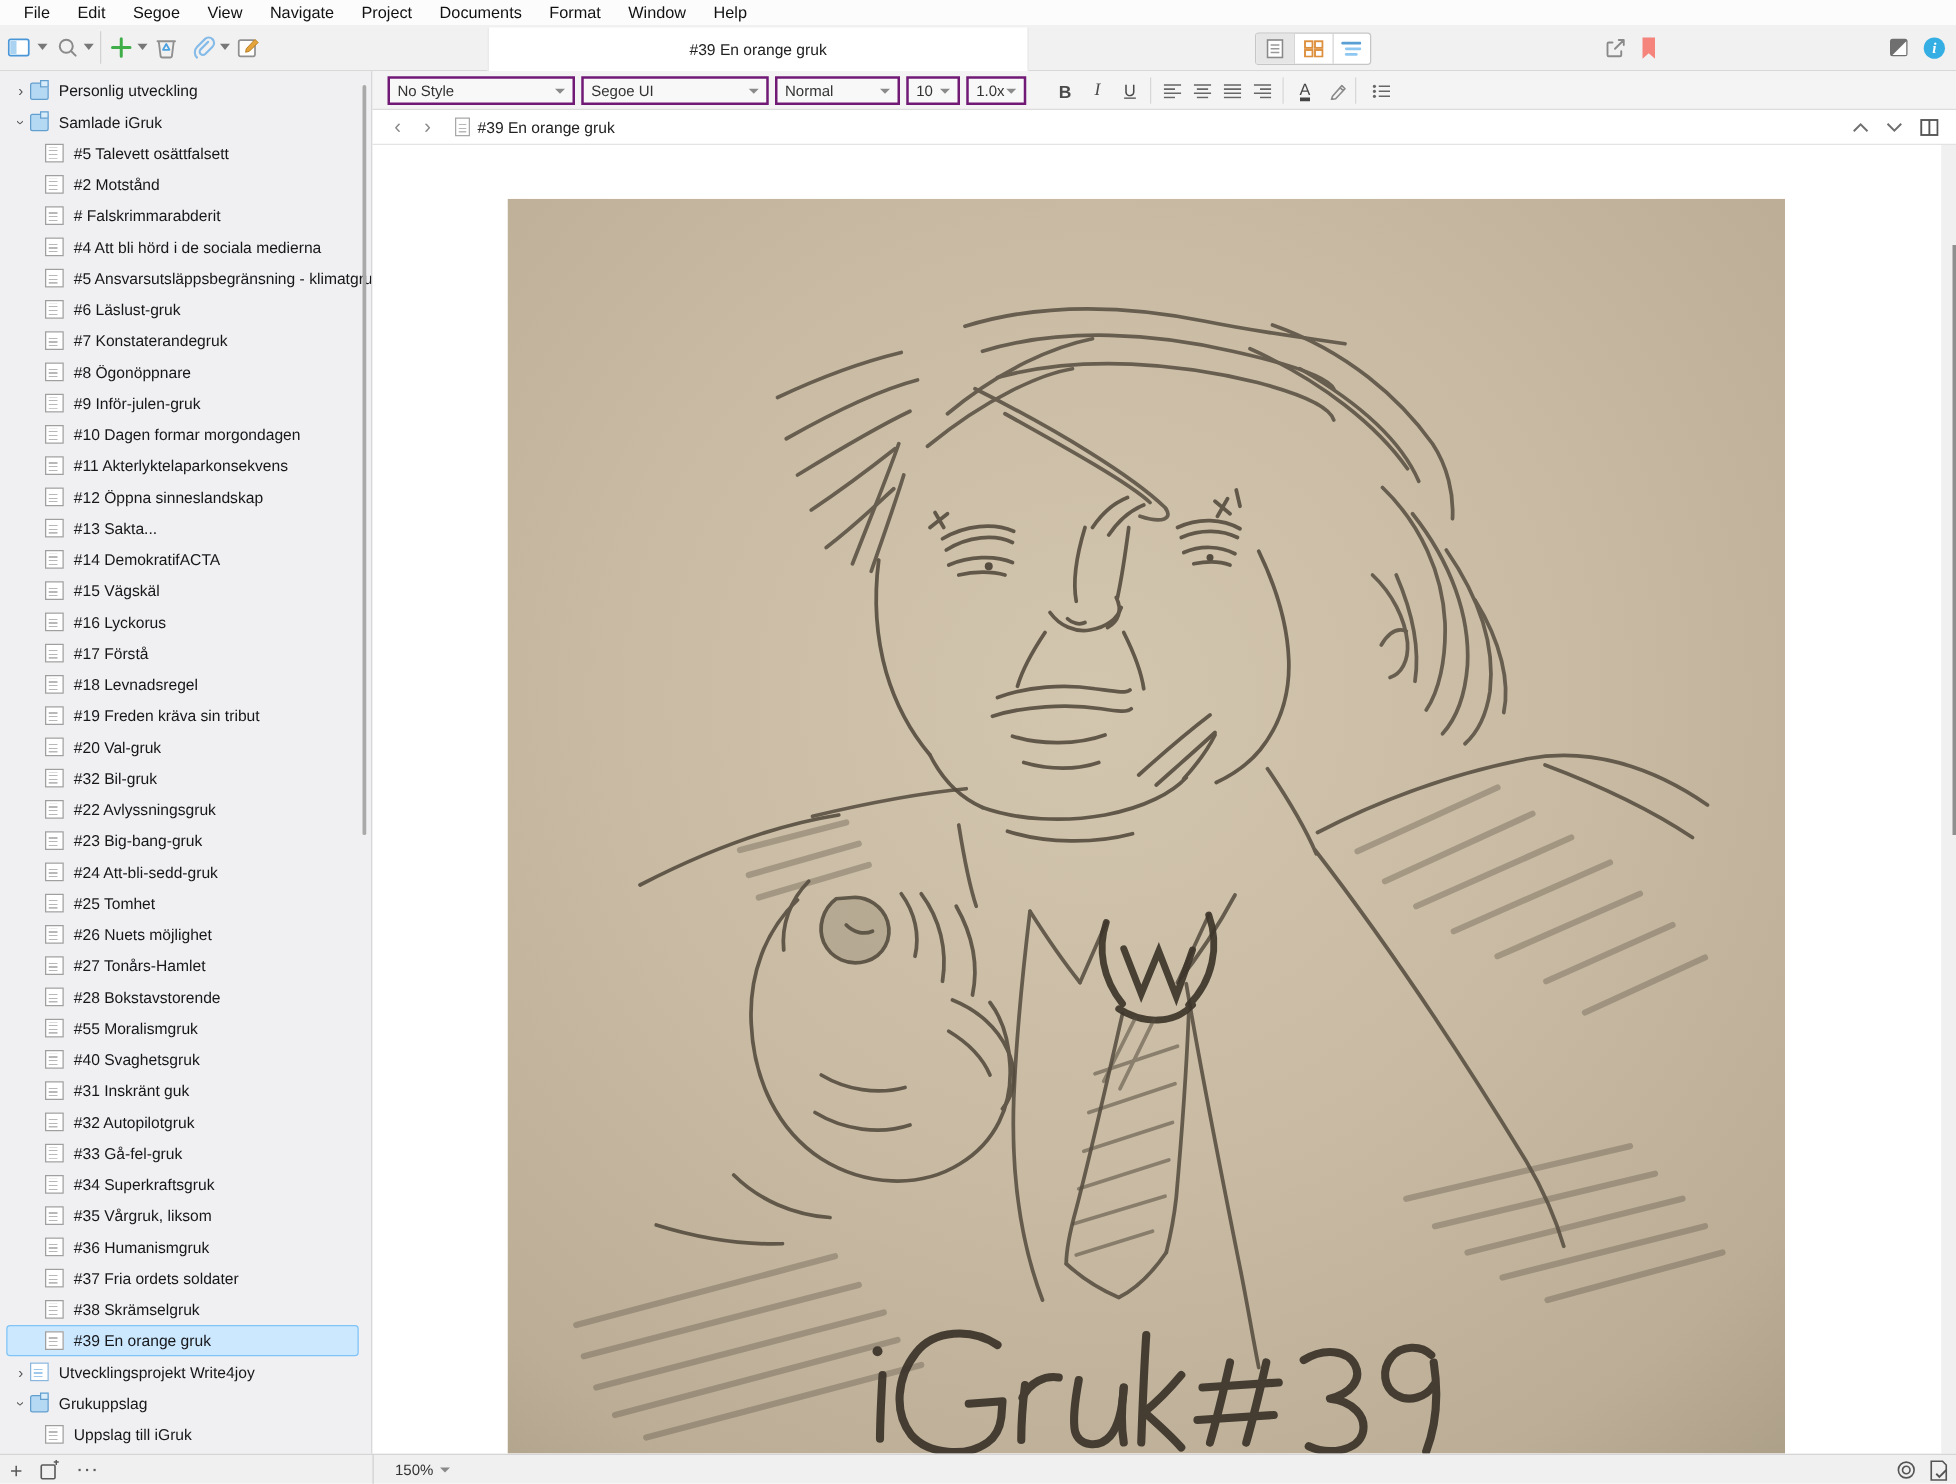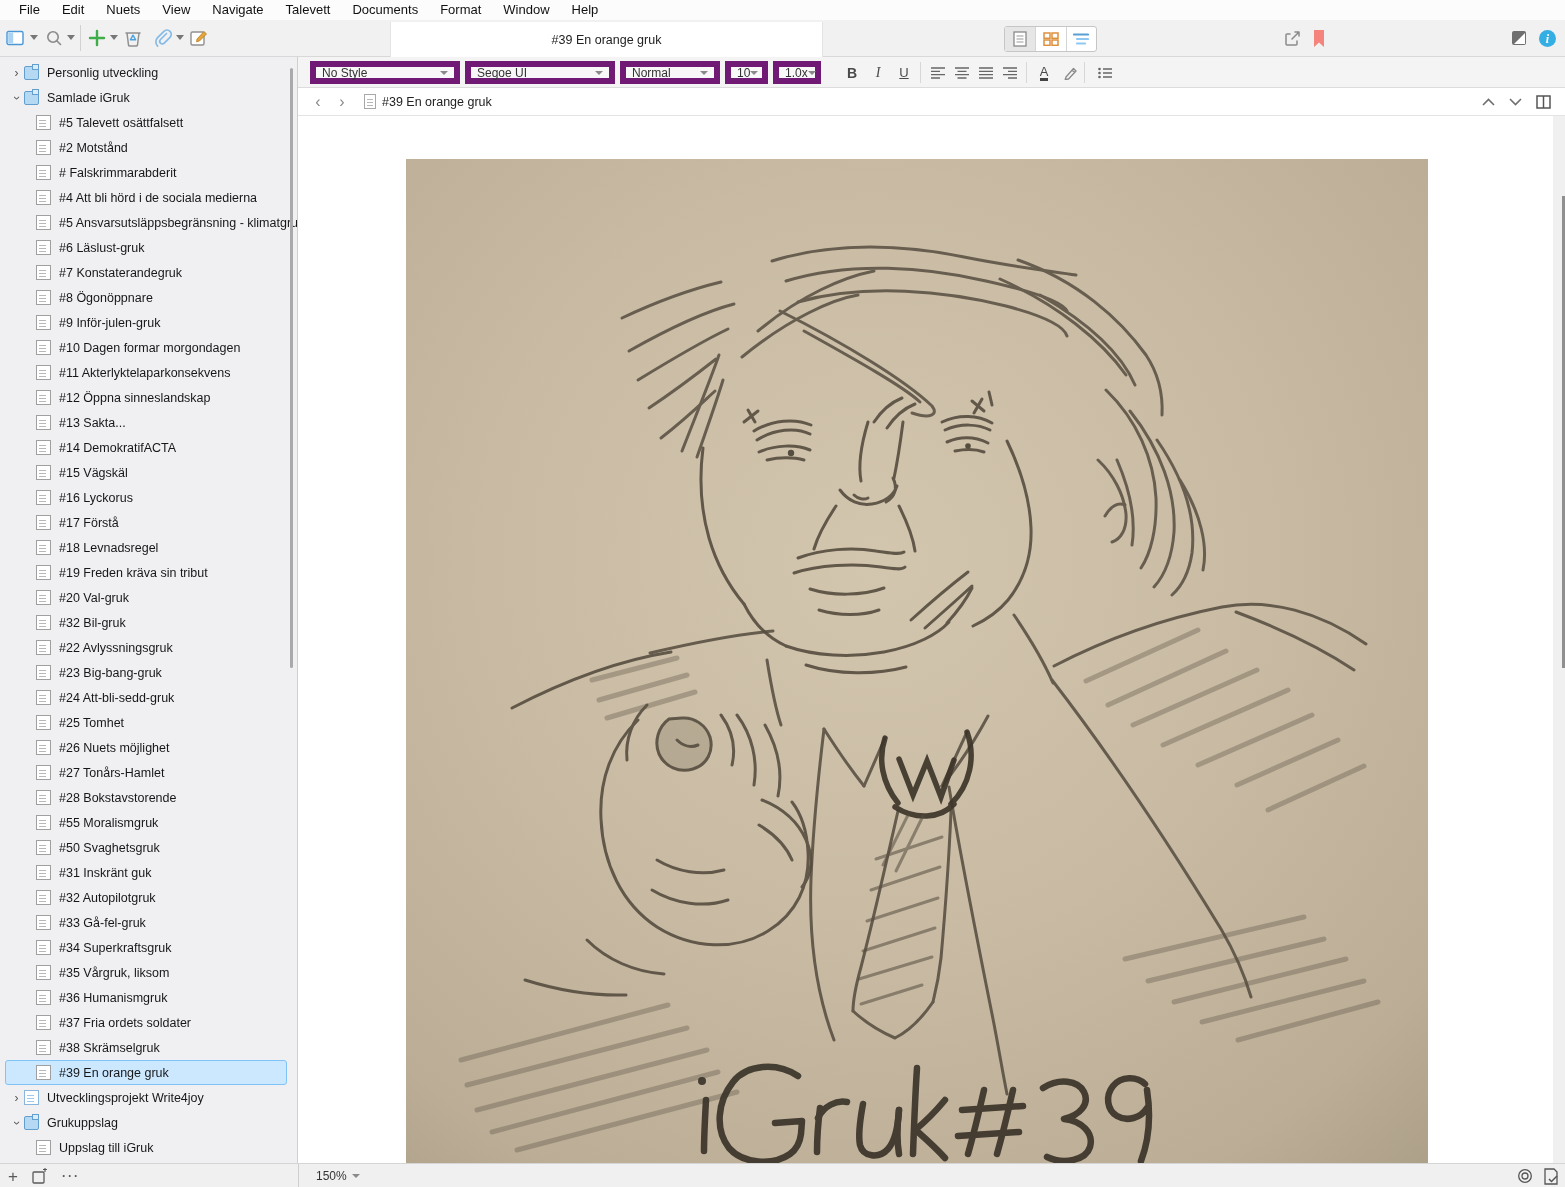--- a/index.html
+++ b/index.html
@@ -43,21 +43,21 @@
     background-size:7px 9px; background-position:2px 2px; background-repeat:no-repeat; }
   .bicon.draft { width:13px; background:#fff; border:1px solid #8ab6dd;
     background-image:repeating-linear-gradient(to bottom, transparent 0 2px, #9ec9ec 2px 3px);
     background-size:7px 9px; background-position:2px 2px; background-repeat:no-repeat; }
   .blabel { font-size:12.5px; color:#17171a; white-space:nowrap;text-align:right; }
   .binder-thumb { position:absolute; left:290px; top:68px; width:3px; height:600px; background:#a9a9a9; border-radius:2px; }
 
   
   .fmtbar { position:absolute; left:298px; top:57px; width:1267px; height:31px; background:#f4f4f4;
             border-bottom:1px solid #dcdcdc; font-size:12px; color:#333; }
-  .dd { position:absolute; top:4px; height:23px; border:6px solid #701a75; background:#f8f8f8;
+  .dd { position:absolute; top:4px; height:23px; border:2px solid #701a75; background:#f8f8f8;
         display:flex; align-items:center; padding:0 6px; }
   .dd .dd-caret { margin-left:auto; width:0; height:0; border-left:4px solid transparent; border-right:4px solid transparent; border-top:4px solid #8a8a8a; }
   .fbtn { position:absolute; top:4px; height:23px; width:24px; display:flex; align-items:center; justify-content:center; color:#4a4a4a; }
   .fmt-sep { position:absolute; top:5px; width:1px; height:21px; background:#d7d7d7; }
 
   
   .edheader { position:absolute; left:298px; top:88px; width:1267px; height:28px; background:#fff;
               border-bottom:1px solid #e3e3e3; display:flex; align-items:center; }
   .nav-arrow { font-size:16px; color:#8a8a8a; width:24px; text-align:center; }
   .edh-title { font-size:12.5px; color:#222; margin-left:6px; }
@@ -83,24 +83,24 @@
   .sb-right-icons { position:absolute; right:6px; top:0; height:24px; display:flex; align-items:center; gap:10px; }
 
   svg { display:block; }
 </style>
 </head>
 <body>
 
 <div class="menubar">
     <span class="menu-item">File</span>
     <span class="menu-item">Edit</span>
-    <span class="menu-item">Nuets</span>
+    <span class="menu-item">Segoe</span>
     <span class="menu-item">View</span>
     <span class="menu-item">Navigate</span>
-    <span class="menu-item">Talevett</span>
+    <span class="menu-item">Project</span>
     <span class="menu-item">Documents</span>
     <span class="menu-item">Format</span>
     <span class="menu-item">Window</span>
     <span class="menu-item">Help</span>
   </div>
 
 <div class="toolbar">
   <span class="tb-ico" style="left:4px">
     <svg width="18" height="16" viewBox="0 0 18 16">
         <rect x="1" y="1.5" width="16" height="13" rx="1.5" fill="#fff" stroke="#4a97d8" stroke-width="1.4"></rect>
@@ -348,21 +348,21 @@
         <span class="blabel">#28 Bokstavstorende</span>
       </div>
       <div class="b-row d1">
         <span class="chev"></span>
         <span class="bicon doc"></span>
         <span class="blabel">#55 Moralismgruk</span>
       </div>
       <div class="b-row d1">
         <span class="chev"></span>
         <span class="bicon doc"></span>
-        <span class="blabel">#50 Svaghetsgruk</span>
+        <span class="blabel">#40 Svaghetsgruk</span>
       </div>
       <div class="b-row d1">
         <span class="chev"></span>
         <span class="bicon doc"></span>
         <span class="blabel">#31 Inskränt guk</span>
       </div>
       <div class="b-row d1">
         <span class="chev"></span>
         <span class="bicon doc"></span>
         <span class="blabel">#32 Autopilotgruk</span>

